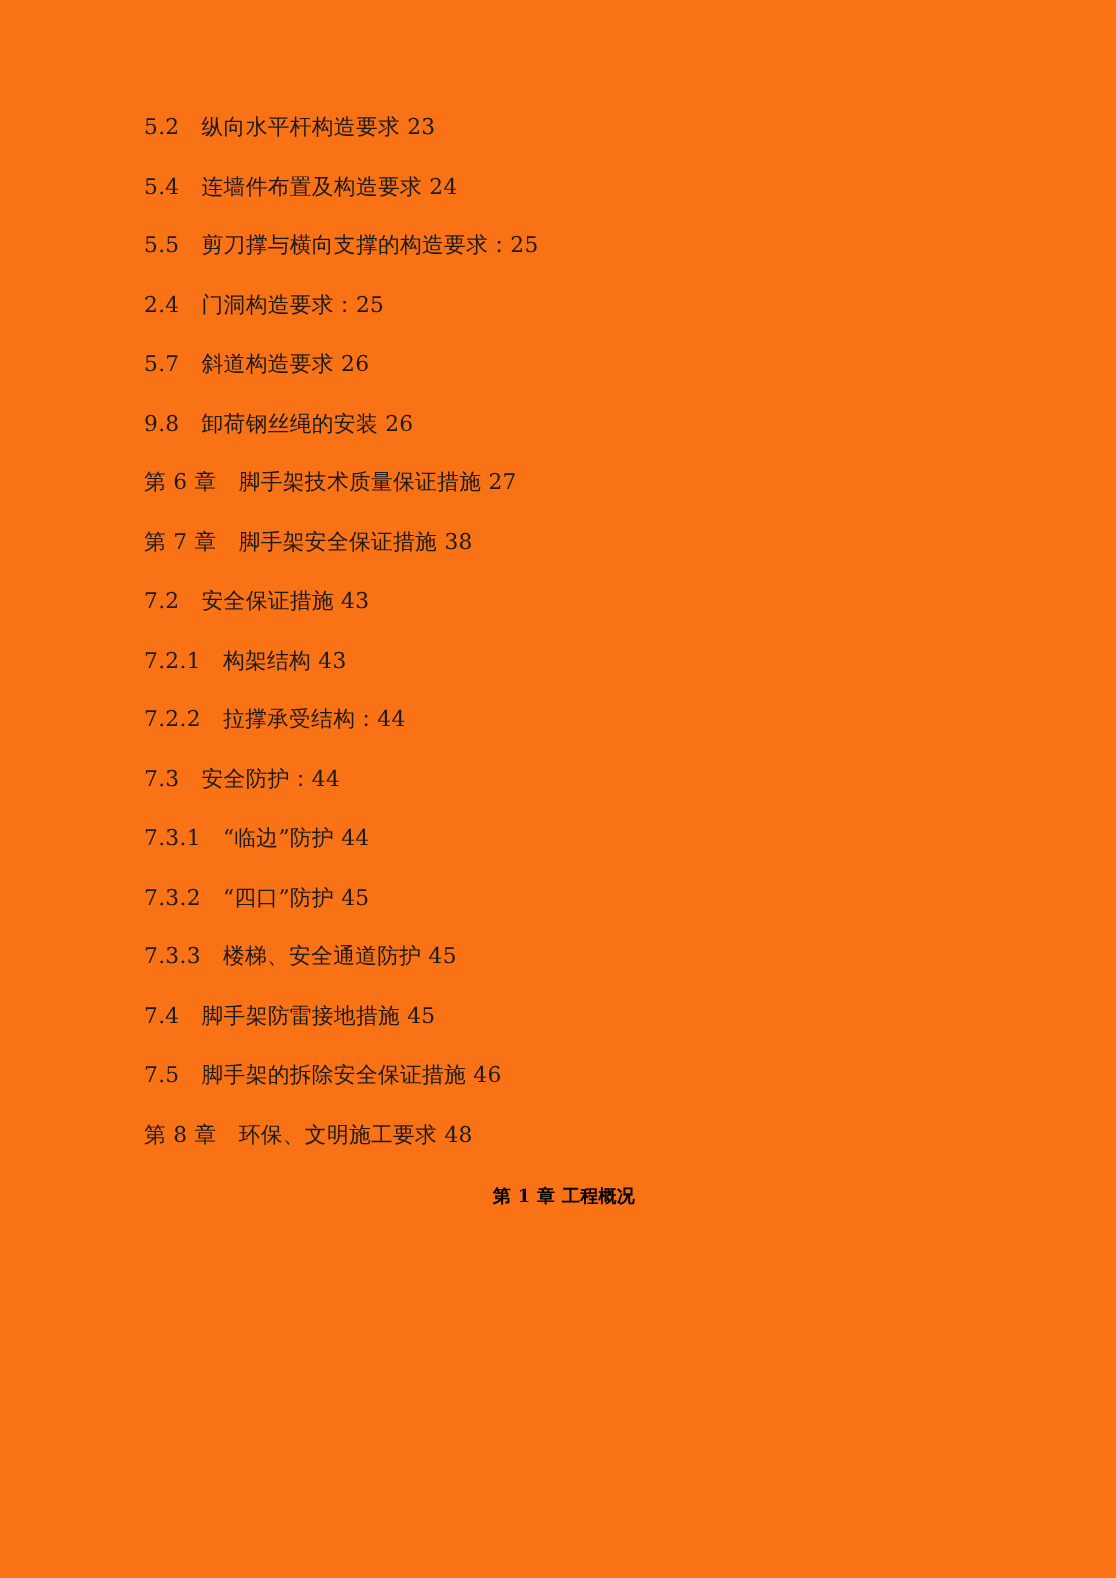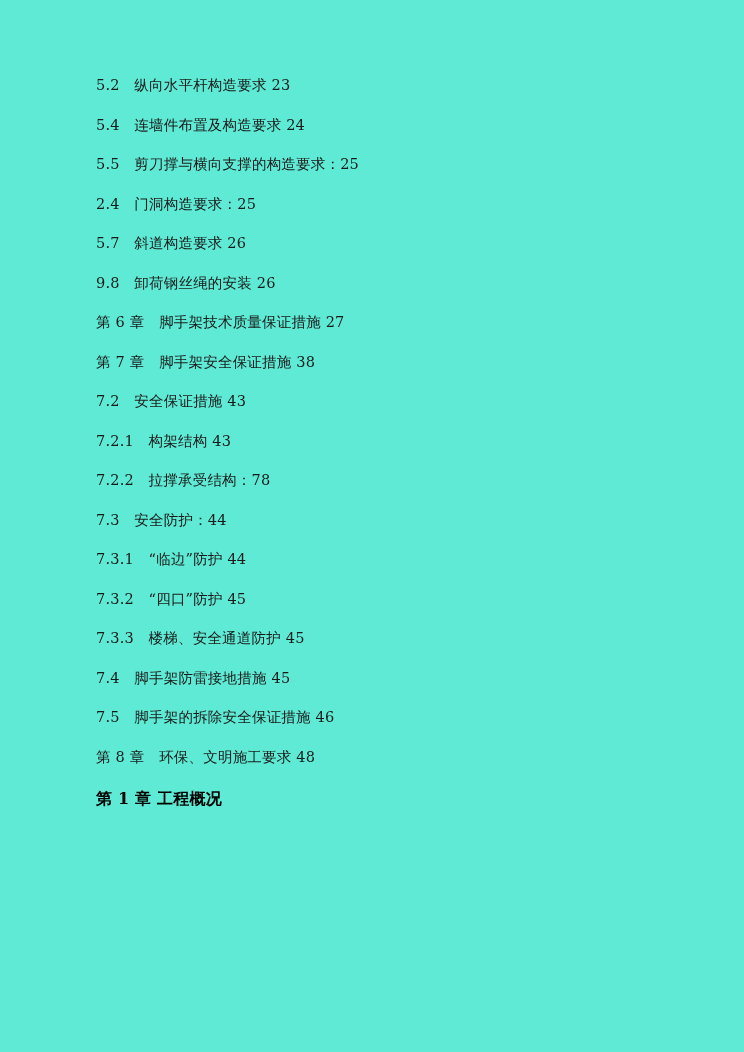--- a/index.html
+++ b/index.html
@@ -4,66 +4,67 @@
 <style>
   html, body {
     margin: 0;
     padding: 0;
     background: #ffffff;
   }
   .page {
     position: relative;
     width: 744px;
     height: 1052px;
-    background: #5eead4;
+    background: #f97316;
     margin: 0 auto;
     overflow: hidden;
     font-family: "DejaVu Serif", "Liberation Serif", serif;
     color: #000000;
   }
   .content {
     position: absolute;
     left: 96px;
     top: 78px;
     width: 560px;
   }
   .toc-line {
     font-size: 14.5px;
     line-height: 1.0;
     margin: 0 0 25px 0;
     white-space: pre;
     letter-spacing: 0.2px;
     color: #1a1a1a;
   }
   .heading {
-    font-size: 16px;
+    font-size: 12px;
     font-weight: bold;
     margin: 23px 0 12px 0;
     white-space: pre;
     letter-spacing: 0.2px;
     color: #000000;
+    text-align: center;
   }
 </style>
 </head>
 <body>
 
 <div class="page">
   <div class="content">
 
     <p class="toc-line">5.2　纵向水平杆构造要求 23</p>
     <p class="toc-line">5.4　连墙件布置及构造要求 24</p>
     <p class="toc-line">5.5　剪刀撑与横向支撑的构造要求：25</p>
     <p class="toc-line">2.4　门洞构造要求：25</p>
     <p class="toc-line">5.7　斜道构造要求 26</p>
     <p class="toc-line">9.8　卸荷钢丝绳的安装 26</p>
     <p class="toc-line">第 6 章　脚手架技术质量保证措施 27</p>
     <p class="toc-line">第 7 章　脚手架安全保证措施 38</p>
     <p class="toc-line">7.2　安全保证措施 43</p>
     <p class="toc-line">7.2.1　构架结构 43</p>
-    <p class="toc-line">7.2.2　拉撑承受结构：78</p>
+    <p class="toc-line">7.2.2　拉撑承受结构：44</p>
     <p class="toc-line">7.3　安全防护：44</p>
     <p class="toc-line">7.3.1　“临边”防护 44</p>
     <p class="toc-line">7.3.2　“四口”防护 45</p>
     <p class="toc-line">7.3.3　楼梯、安全通道防护 45</p>
     <p class="toc-line">7.4　脚手架防雷接地措施 45</p>
     <p class="toc-line">7.5　脚手架的拆除安全保证措施 46</p>
     <p class="toc-line">第 8 章　环保、文明施工要求 48</p>
 
     <h2 class="heading">第 1 章 工程概况</h2>
   </div>

